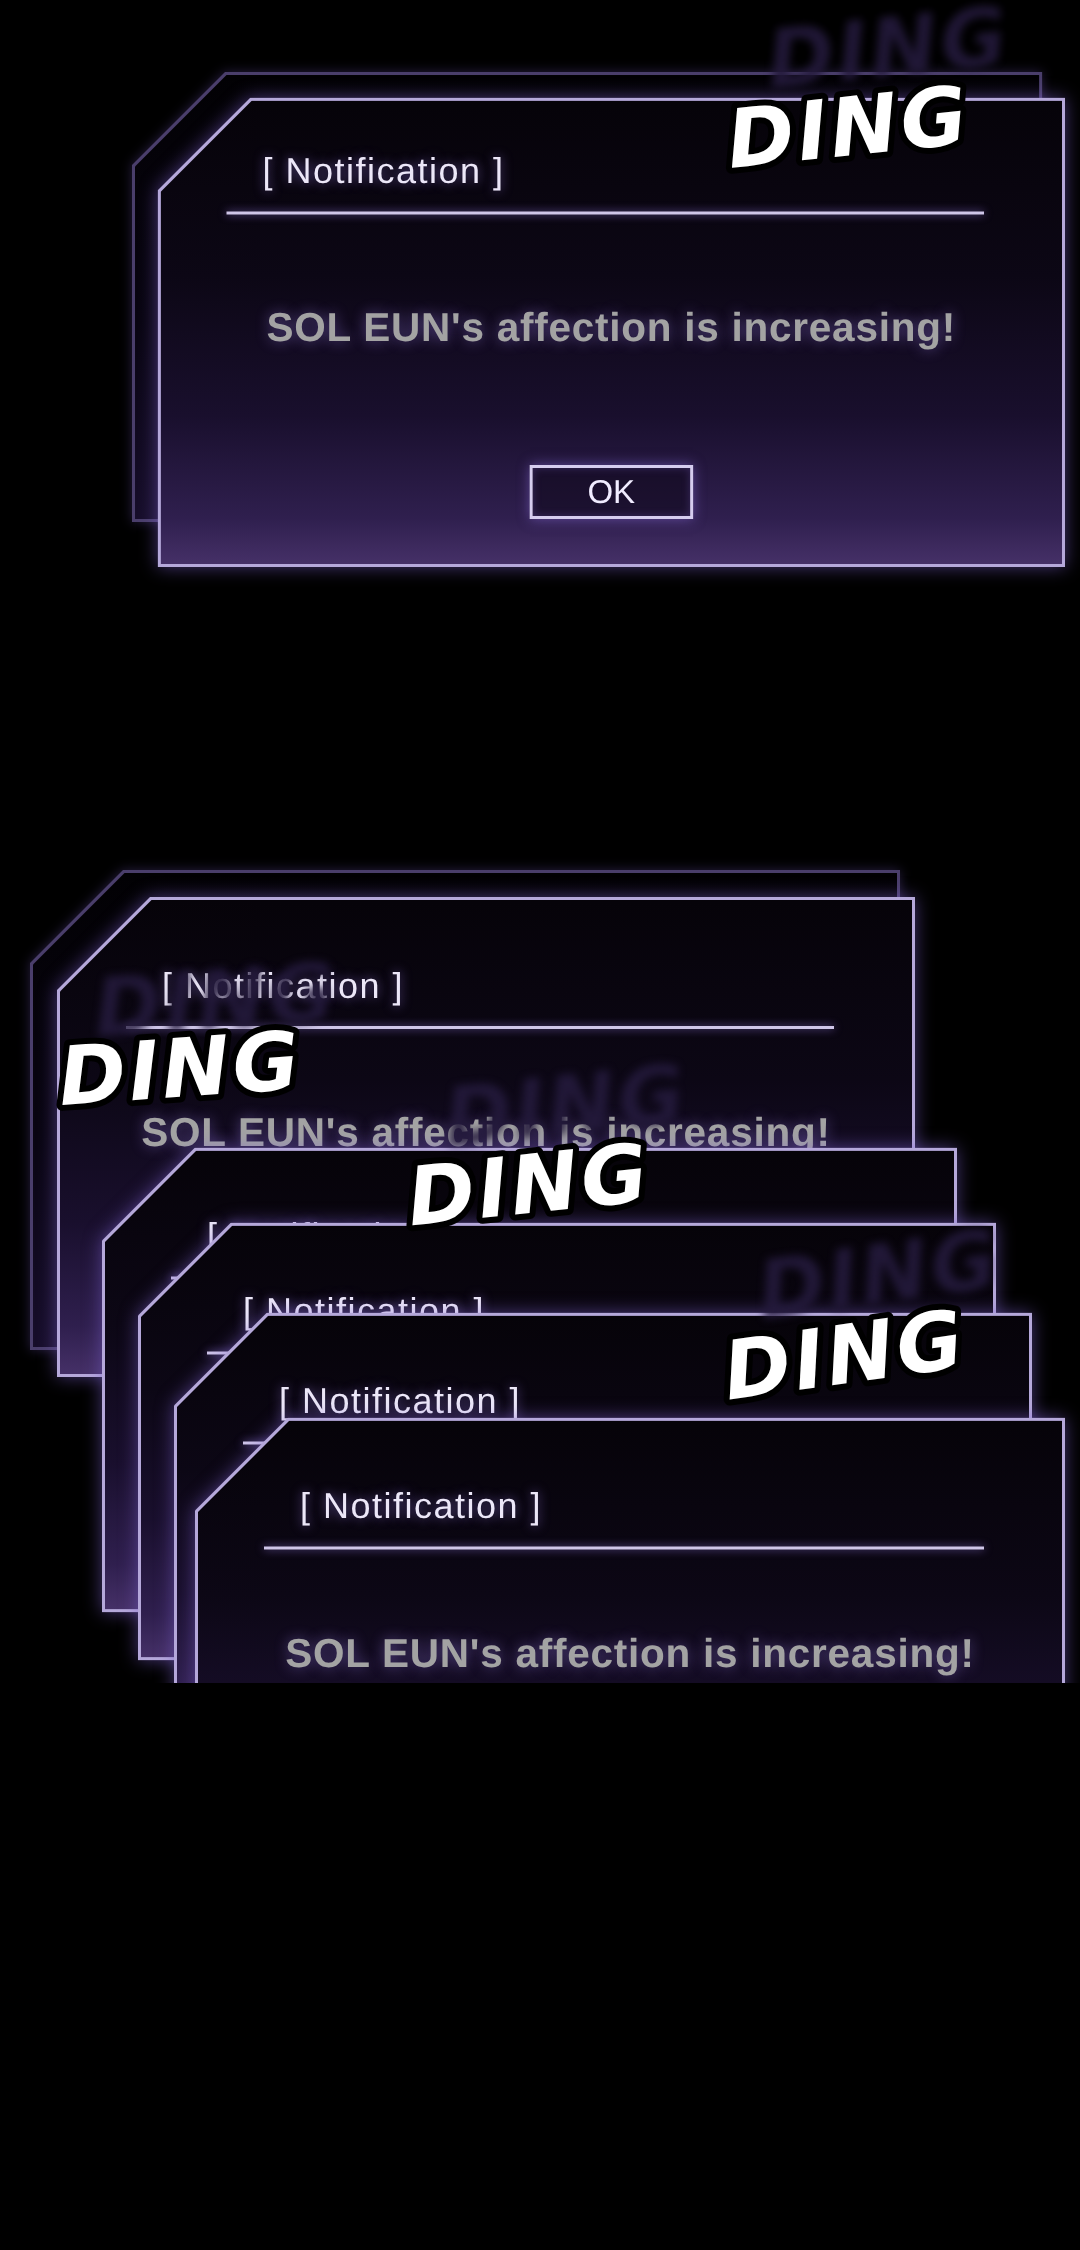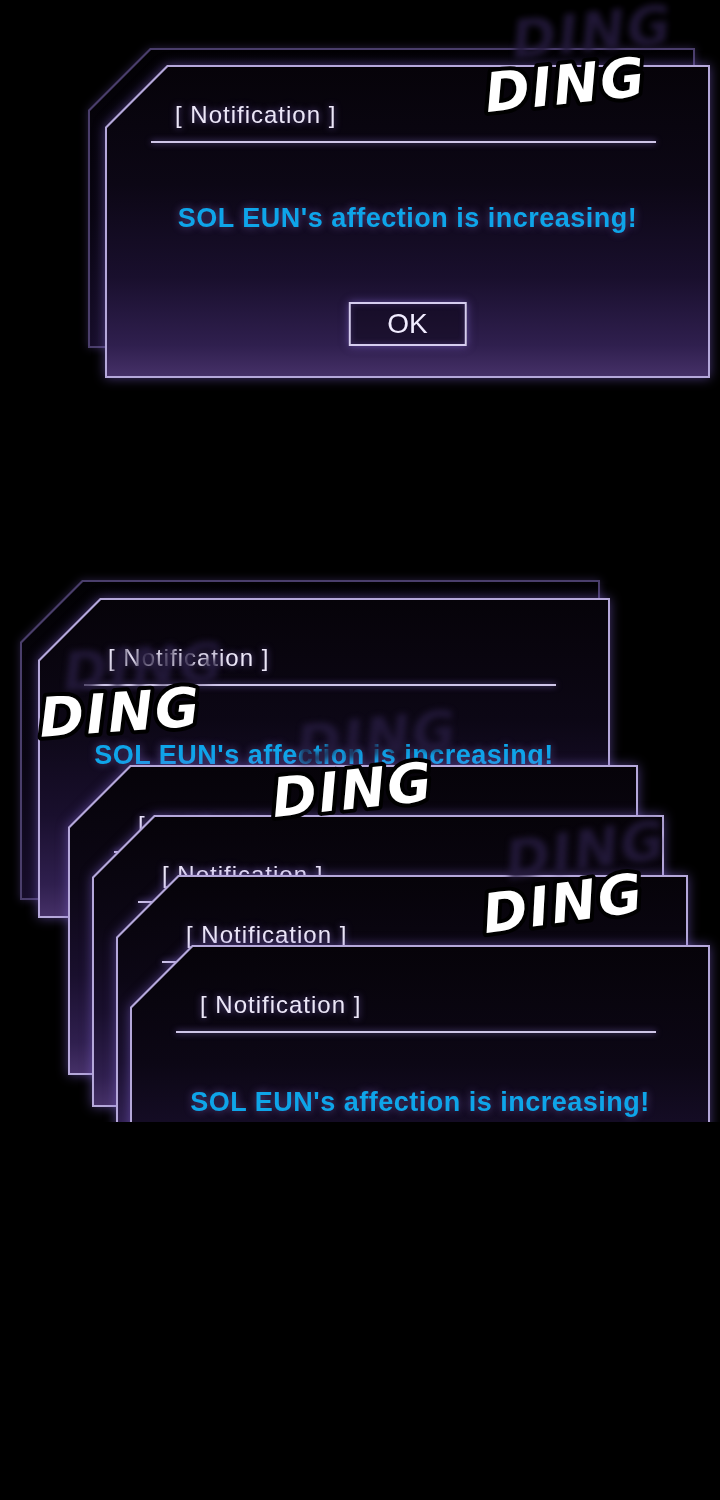--- a/index.html
+++ b/index.html
@@ -10,22 +10,22 @@
   .notif{position:absolute;filter:drop-shadow(0 0 6px rgba(128,98,212,.55))}
   .frame{position:absolute;inset:0;background:#b5a8da;clip-path:polygon(62px 0,100% 0,100% 100%,0 100%,0 62px)}
   .fill{position:absolute;inset:2px;background:linear-gradient(180deg,#060309 0%,#0c0715 38%,#190f2d 68%,#2f1f4e 90%,#453067 100%);clip-path:polygon(61px 0,100% 0,100% 100%,0 100%,0 61px)}
   .notif.back{filter:drop-shadow(0 0 4px rgba(128,98,212,.3))}
   .notif.back .frame{background:#4a3e6b}
   .notif.back .fill{background:linear-gradient(180deg,#020104 0%,#090512 55%,#170e2b 100%)}
   .content{position:absolute;inset:2px;clip-path:polygon(61px 0,100% 0,100% 100%,0 100%,0 61px)}
 
   .hdr{position:absolute;left:68px;top:34px;font-size:24px;color:#ece7f8;letter-spacing:1px;text-shadow:0 0 7px rgba(168,138,255,.55);white-space:nowrap}
   .rule{position:absolute;left:44px;right:52px;top:74px;height:2px;background:#cfc6e8;box-shadow:0 0 6px rgba(168,138,255,.65)}
-  .msg{position:absolute;left:0;right:0;top:136px;text-align:center;font-size:27px;font-weight:bold;color:#0ea5e9;letter-spacing:.5px;text-shadow:0 0 9px rgba(168,138,255,.45);white-space:nowrap}
-  .ok{position:absolute;left:50%;bottom:30px;transform:translateX(-50%);border:2px solid #d6cdef;padding:3px 37px;font-size:28px;line-height:1.2;color:#f1ecff;background:rgba(14,8,26,.55);box-shadow:0 0 8px rgba(152,120,240,.5),inset 0 0 6px rgba(152,120,240,.25);cursor:pointer}
+  .msg{position:absolute;left:0;right:0;top:136px;text-align:center;font-size:27px;font-weight:bold;color:#a3a3a3;letter-spacing:.5px;text-shadow:0 0 9px rgba(168,138,255,.45);white-space:nowrap}
+  .ok{position:absolute;left:50%;bottom:30px;transform:translateX(-50%);border:2px solid #d6cdef;padding:3px 37px;font-size:22px;line-height:1.2;color:#f1ecff;background:rgba(14,8,26,.55);box-shadow:0 0 8px rgba(152,120,240,.5),inset 0 0 6px rgba(152,120,240,.25);cursor:pointer}
 
   
   .notif.stack .hdr{top:44px}
   .notif.stack .rule{top:84px}
   .notif.stack .msg{top:140px}
 
   
   .ding{position:absolute;overflow:visible;pointer-events:none}
   .ding text{font-family:"DejaVu Sans",sans-serif;font-weight:bold;font-style:italic;font-size:54px;letter-spacing:2px}
   .ding .main{fill:#ffffff;stroke:#000000;stroke-width:8px;stroke-linejoin:round;paint-order:stroke}

